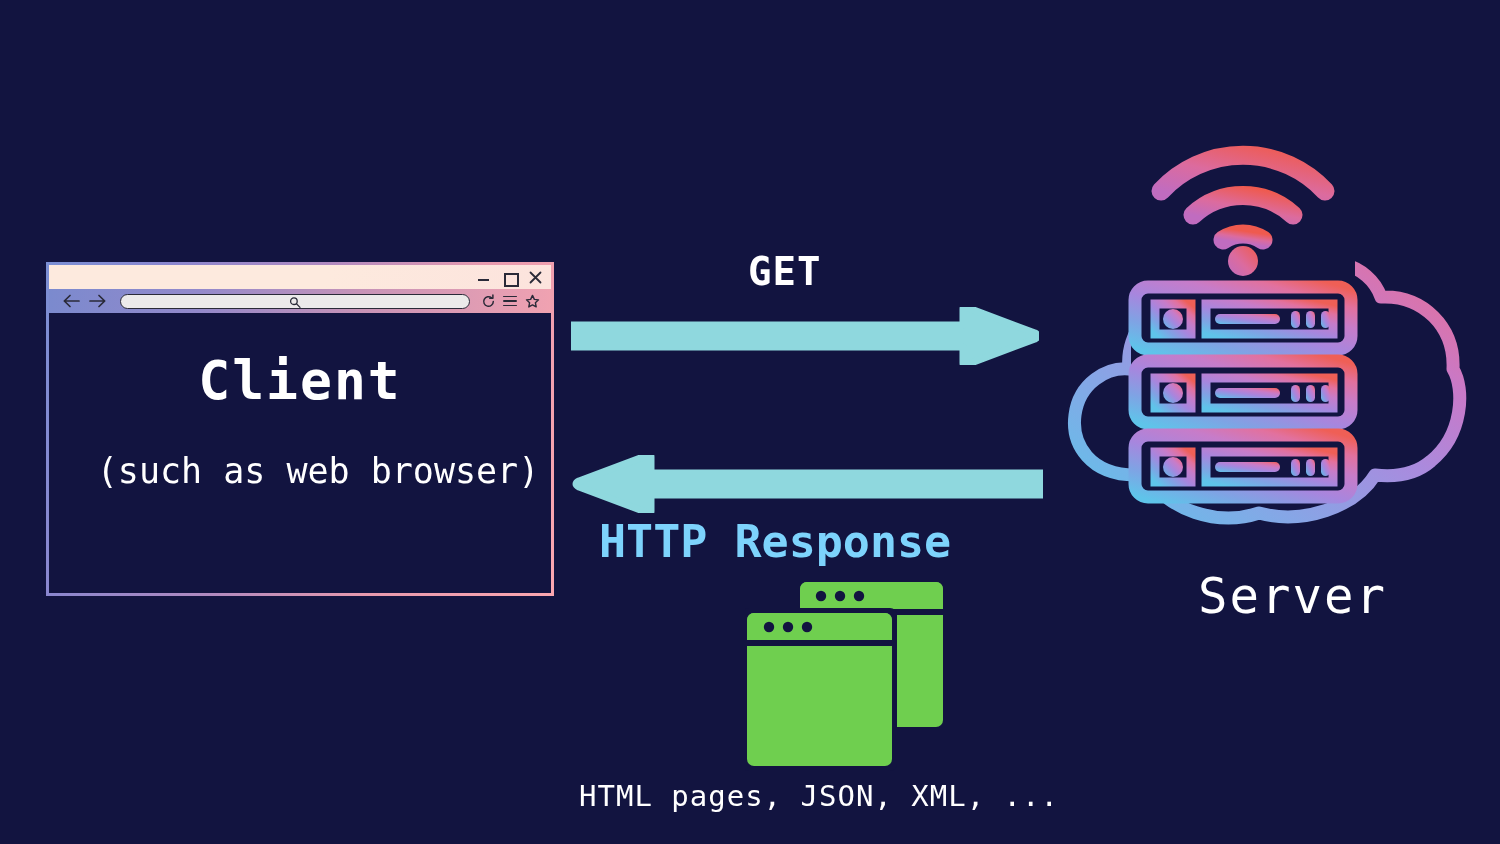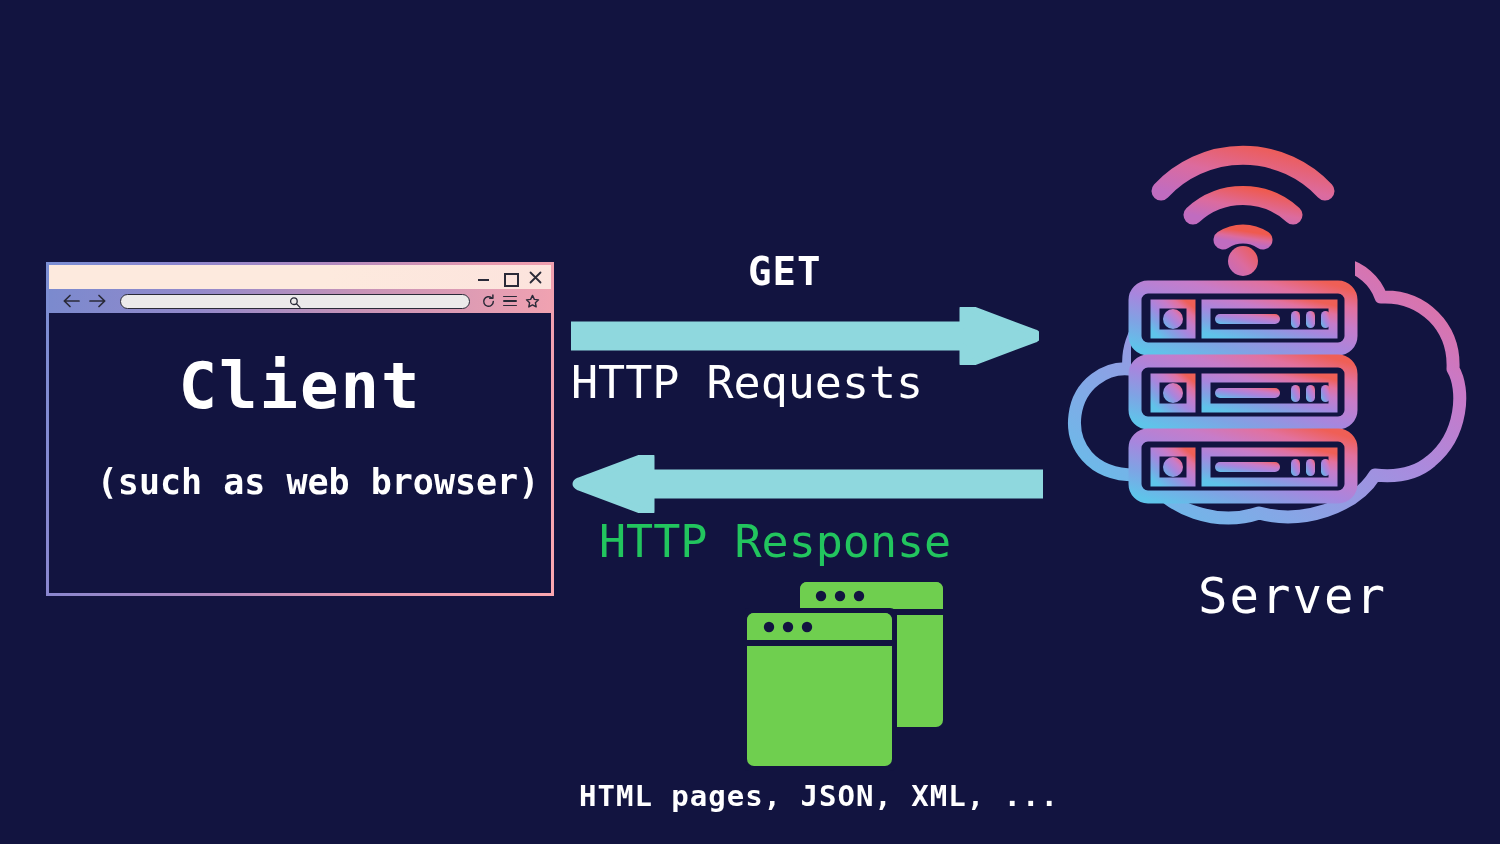--- a/index.html
+++ b/index.html
@@ -133,29 +133,29 @@
     display: flex;
     flex-direction: column;
     align-items: center;
     justify-content: flex-start;
     padding-top: 40px;
     position: relative;
   }
 
   .client-title {
     color: #ffffff;
-    font-size: 64px;
+    font-size: 53px;
     font-weight: 700;
     letter-spacing: 2px;
     line-height: 1;
   }
   .client-sub {
     color: #ffffff;
     font-size: 35px;
-    font-weight: 700;
+    font-weight: 400;
     letter-spacing: 0px;
     margin-top: 44px;
     white-space: nowrap;
     margin-left: 36px;
   }
 
   
   .arrow-req {
     position: absolute;
     left: 571px;
@@ -188,32 +188,32 @@
     top: 356px;
     color: #ffffff;
     font-size: 45px;
     font-weight: 400;
     letter-spacing: 0px;
   }
   .lbl-res {
     position: absolute;
     left: 599px;
     top: 515px;
-    color: #22c55e;
+    color: #7dd3fc;
     font-size: 45px;
-    font-weight: 400;
+    font-weight: 700;
     letter-spacing: 0px;
   }
   .lbl-formats {
     position: absolute;
     left: 579px;
     top: 779px;
     color: #ffffff;
     font-size: 29px;
-    font-weight: 700;
+    font-weight: 400;
     letter-spacing: 1px;
     text-align: right;
   }
   .lbl-server {
     position: absolute;
     left: 1198px;
     top: 568px;
     color: #ffffff;
     font-size: 49px;
     font-weight: 400;
@@ -334,21 +334,20 @@
                L14 26
                Q8 29 14 32
                L82 57.5
                Q86 60 86 56
                L86 40
                L478 40 Z" fill="#8FD8DE" stroke="#8FD8DE" stroke-width="7" stroke-linejoin="round"></path>
     </svg>
   </div>
 
   <div class="lbl-get">GET</div>
-  <div class="lbl-req">HTTP Requests</div>
   <div class="lbl-res">HTTP Response</div>
   <div class="lbl-formats">HTML pages, JSON, XML, ...</div>
 
   <div class="docs-icon">
     <svg width="200" height="195" viewBox="0 0 200 195">
 
       <g>
         <rect x="55" y="4" width="143" height="145" rx="7" fill="#6FCF4F"></rect>
         <rect x="55" y="4" width="143" height="28" rx="7" fill="#6FCF4F"></rect>
         <rect x="55" y="31" width="143" height="6" fill="#121440"></rect>

